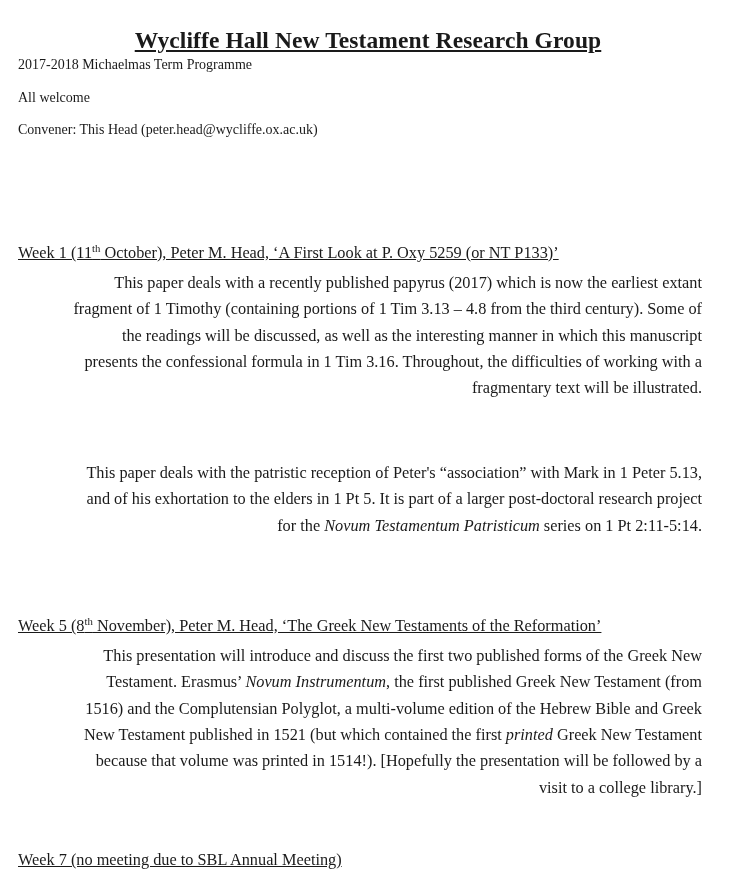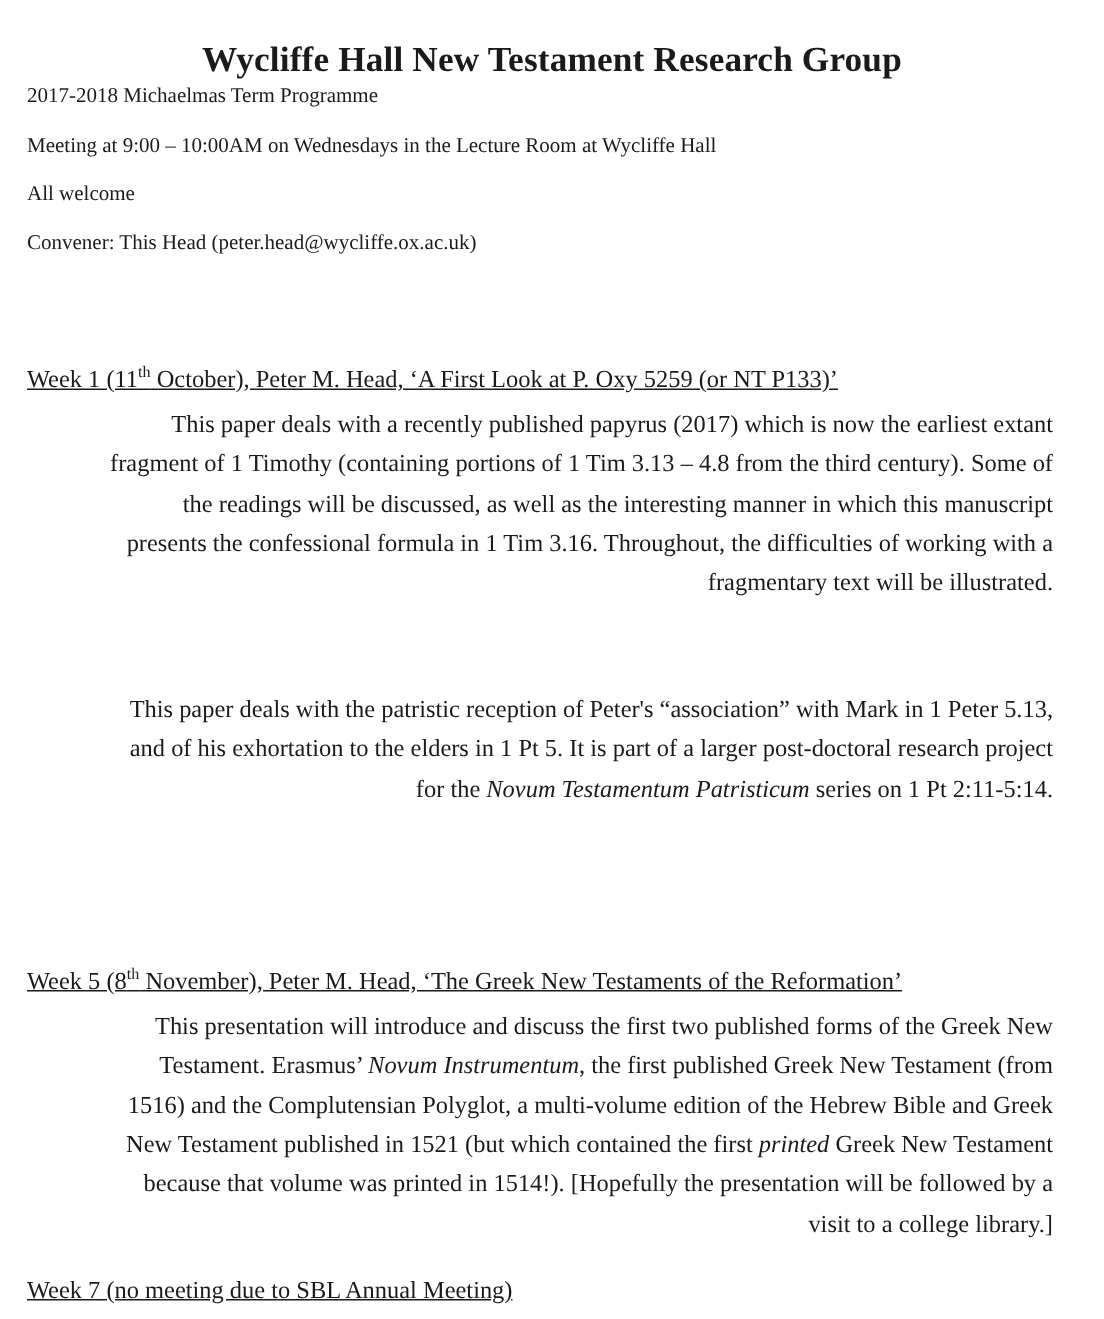--- a/index.html
+++ b/index.html
@@ -21,20 +21,21 @@
   .doc-title {
     position: absolute;
     top: 10px;
     left: 0;
     width: 736px;
     text-align: center;
     font-size: 23.5px;
     font-weight: bold;
     letter-spacing: 0.1px;
     line-height: 1.25;
+    text-decoration: underline;
   }
   .meta-block {
     position: absolute;
     top: 58px;
     left: 18px;
     width: 700px;
   }
   .meta-line {
     font-size: 14px;
     line-height: 1.0;
@@ -63,33 +64,32 @@
   sup {
     font-size: 0.66em;
     vertical-align: super;
     line-height: 0;
   }
   i, em {
     font-style: italic;
   }
   .wk1 { top: 243px; }
   .wk3 { top: 454px; }
-  .wk5 { top: 644px; }
+  .wk5 { top: 616px; }
   .wk7 { top: 850px; }
 </style>
 </head>
 <body>
 
 <div class="page">
 
   <h1 class="doc-title">Wycliffe Hall New Testament Research Group</h1>
 
   <div class="meta-block">
     <p class="meta-line">2017-2018 Michaelmas Term Programme</p>
-    <p class="meta-line">Meeting at 9:00 – 10:00AM on Wednesdays in the Lecture Room at Wycliffe Hall</p>
     <p class="meta-line">All welcome</p>
     <p class="meta-line">Convener: This Head (peter.head@wycliffe.ox.ac.uk)</p>
   </div>
 
   <section class="week-block wk1">
     <p class="week-heading">
       <span>Week 1 (11</span><sup>th</sup><span> October), Peter M. Head, ‘A First Look at P. Oxy 5259 (or NT P133)’</span>
     </p>
     <p class="week-body"><span>This paper deals with a recently published papyrus (2017) which is now the earliest extant fragment of 1 Timothy (containing portions of 1 Tim 3.13 – 4.8 from the third century). Some of the readings will be discussed, as well as the interesting manner in which this manuscript presents the confessional formula in 1 Tim 3.16. Throughout, the difficulties of working with a fragmentary text will be illustrated.</span></p>
   </section>

